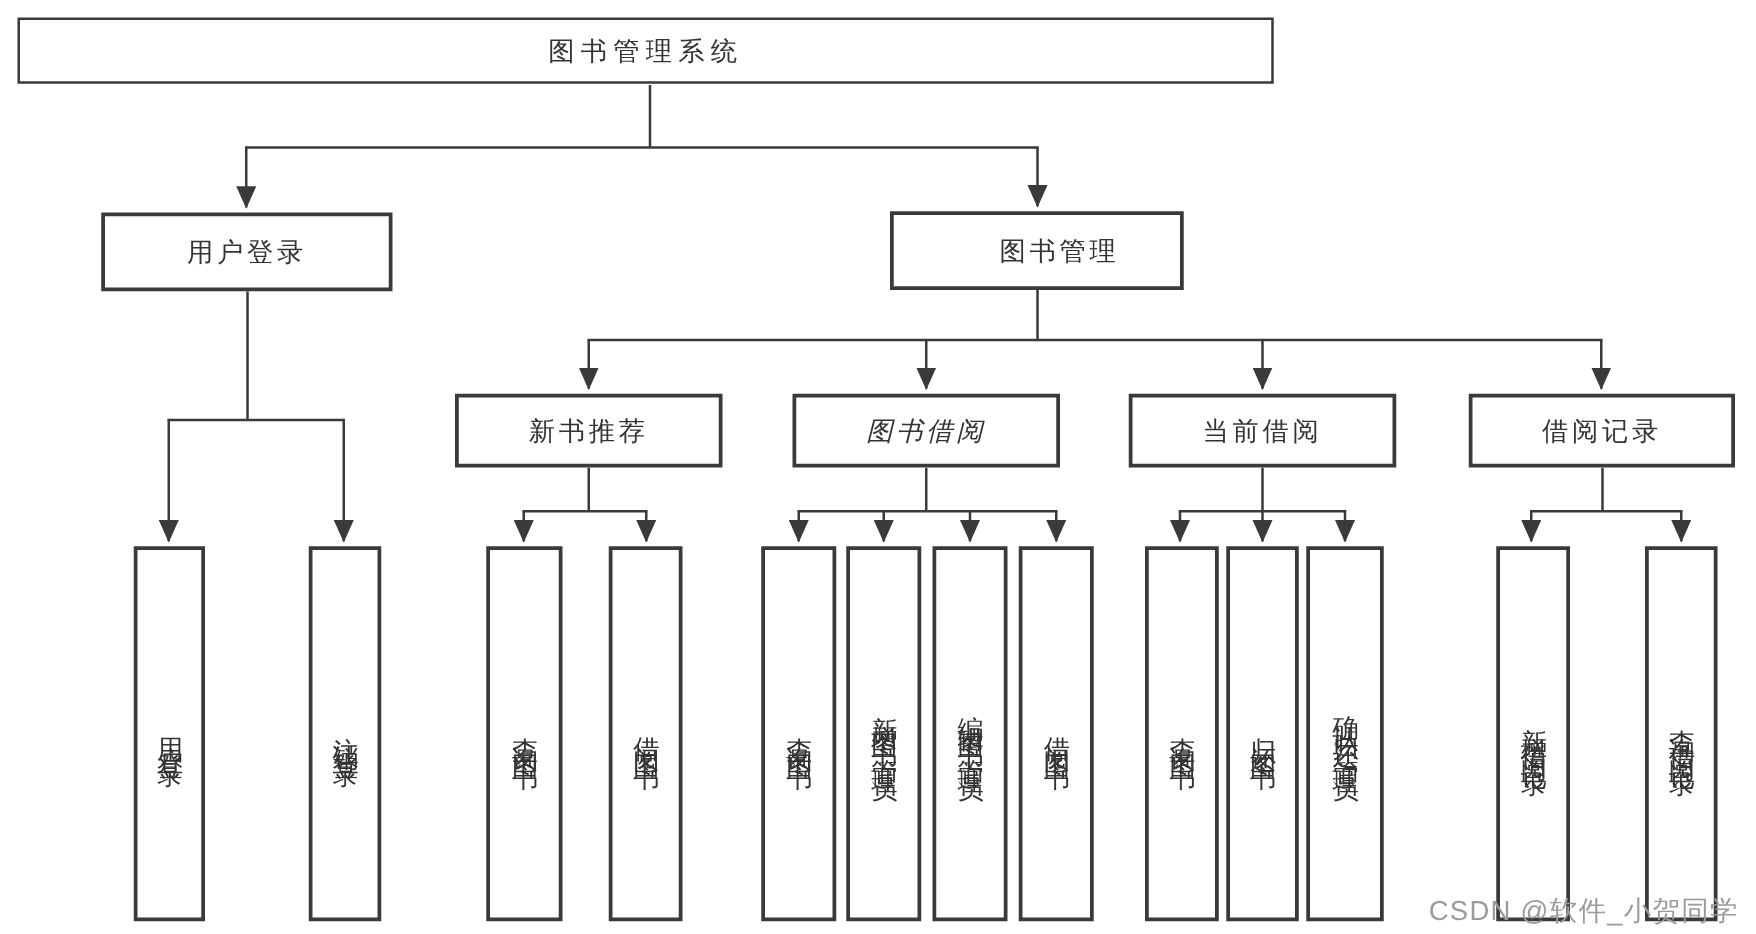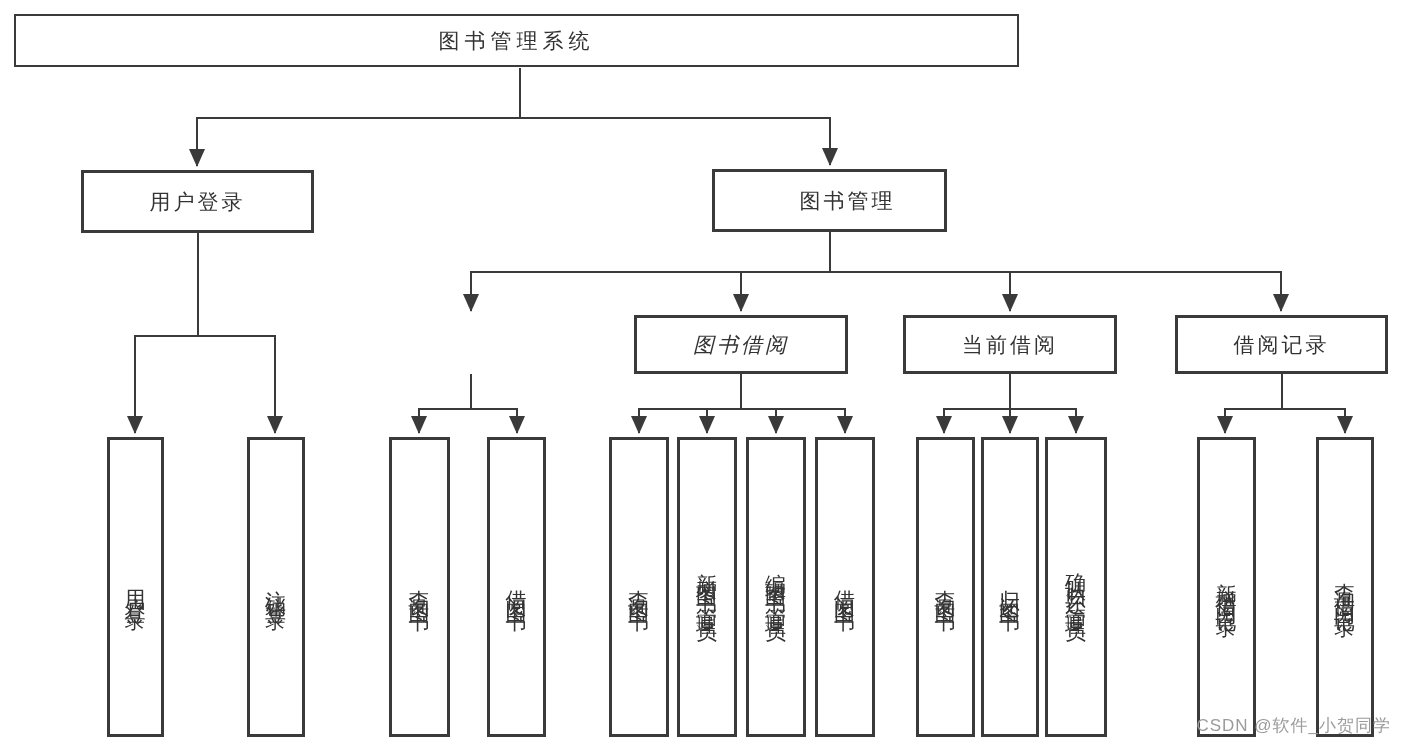--- a/index.html
+++ b/index.html
@@ -16,21 +16,21 @@
     display:flex; align-items:center; justify-content:center;
     font-size:21px; letter-spacing:3px; white-space:nowrap;
   }
   .box.root { border-width:2px; letter-spacing:5px; }
   .vbox span {
     writing-mode:vertical-rl; text-orientation:mixed;
     font-size:21px; letter-spacing:7px; line-height:1;
   }
   .watermark {
     position:absolute; right:14px; top:714px;
-    font-size:17px; letter-spacing:1px; color:#9b9b9b;
+    font-size:22px; letter-spacing:1px; color:#9b9b9b;
     white-space:nowrap; z-index:5;
   }
 </style>
 </head>
 <body>
 
 <div class="canvas">
 
   <svg class="connectors" viewBox="0 0 1405 747" xmlns="http://www.w3.org/2000/svg">
     <defs>
@@ -73,20 +73,21 @@
       <line x1="1225" y1="409" x2="1225" y2="433" marker-end="url(#arw)"></line>
       <line x1="1345" y1="409" x2="1345" y2="433" marker-end="url(#arw)"></line>
     </g>
   </svg>
 
   <div class="box root" style="left:14px; top:14px; width:1005px; height:53px;">图书管理系统</div>
 
   <div class="box" style="left:81px; top:170px; width:233px; height:63px;">用户登录</div>
   <div class="box" style="left:712px; top:169px; width:235px; height:63px;padding-left:36px;">图书管理</div>
 
+  <div class="box" style="left:364px; top:315px; width:214px; height:59px;">新书推荐</div>
   <div class="box" style="left:634px; top:315px; width:214px; height:59px;font-style:italic;">图书借阅</div>
   <div class="box" style="left:1175px; top:315px; width:213px; height:59px;">借阅记录</div>
   <div class="box" style="left:903px; top:315px; width:214px; height:59px;">当前借阅</div>
 
   <div class="box vbox" style="left:107px; top:437px; width:57px; height:300px;">
     <span>用户登录</span>
   </div>
   <div class="box vbox" style="left:247px; top:437px; width:58px; height:300px;">
     <span>注销登录</span>
   </div>

